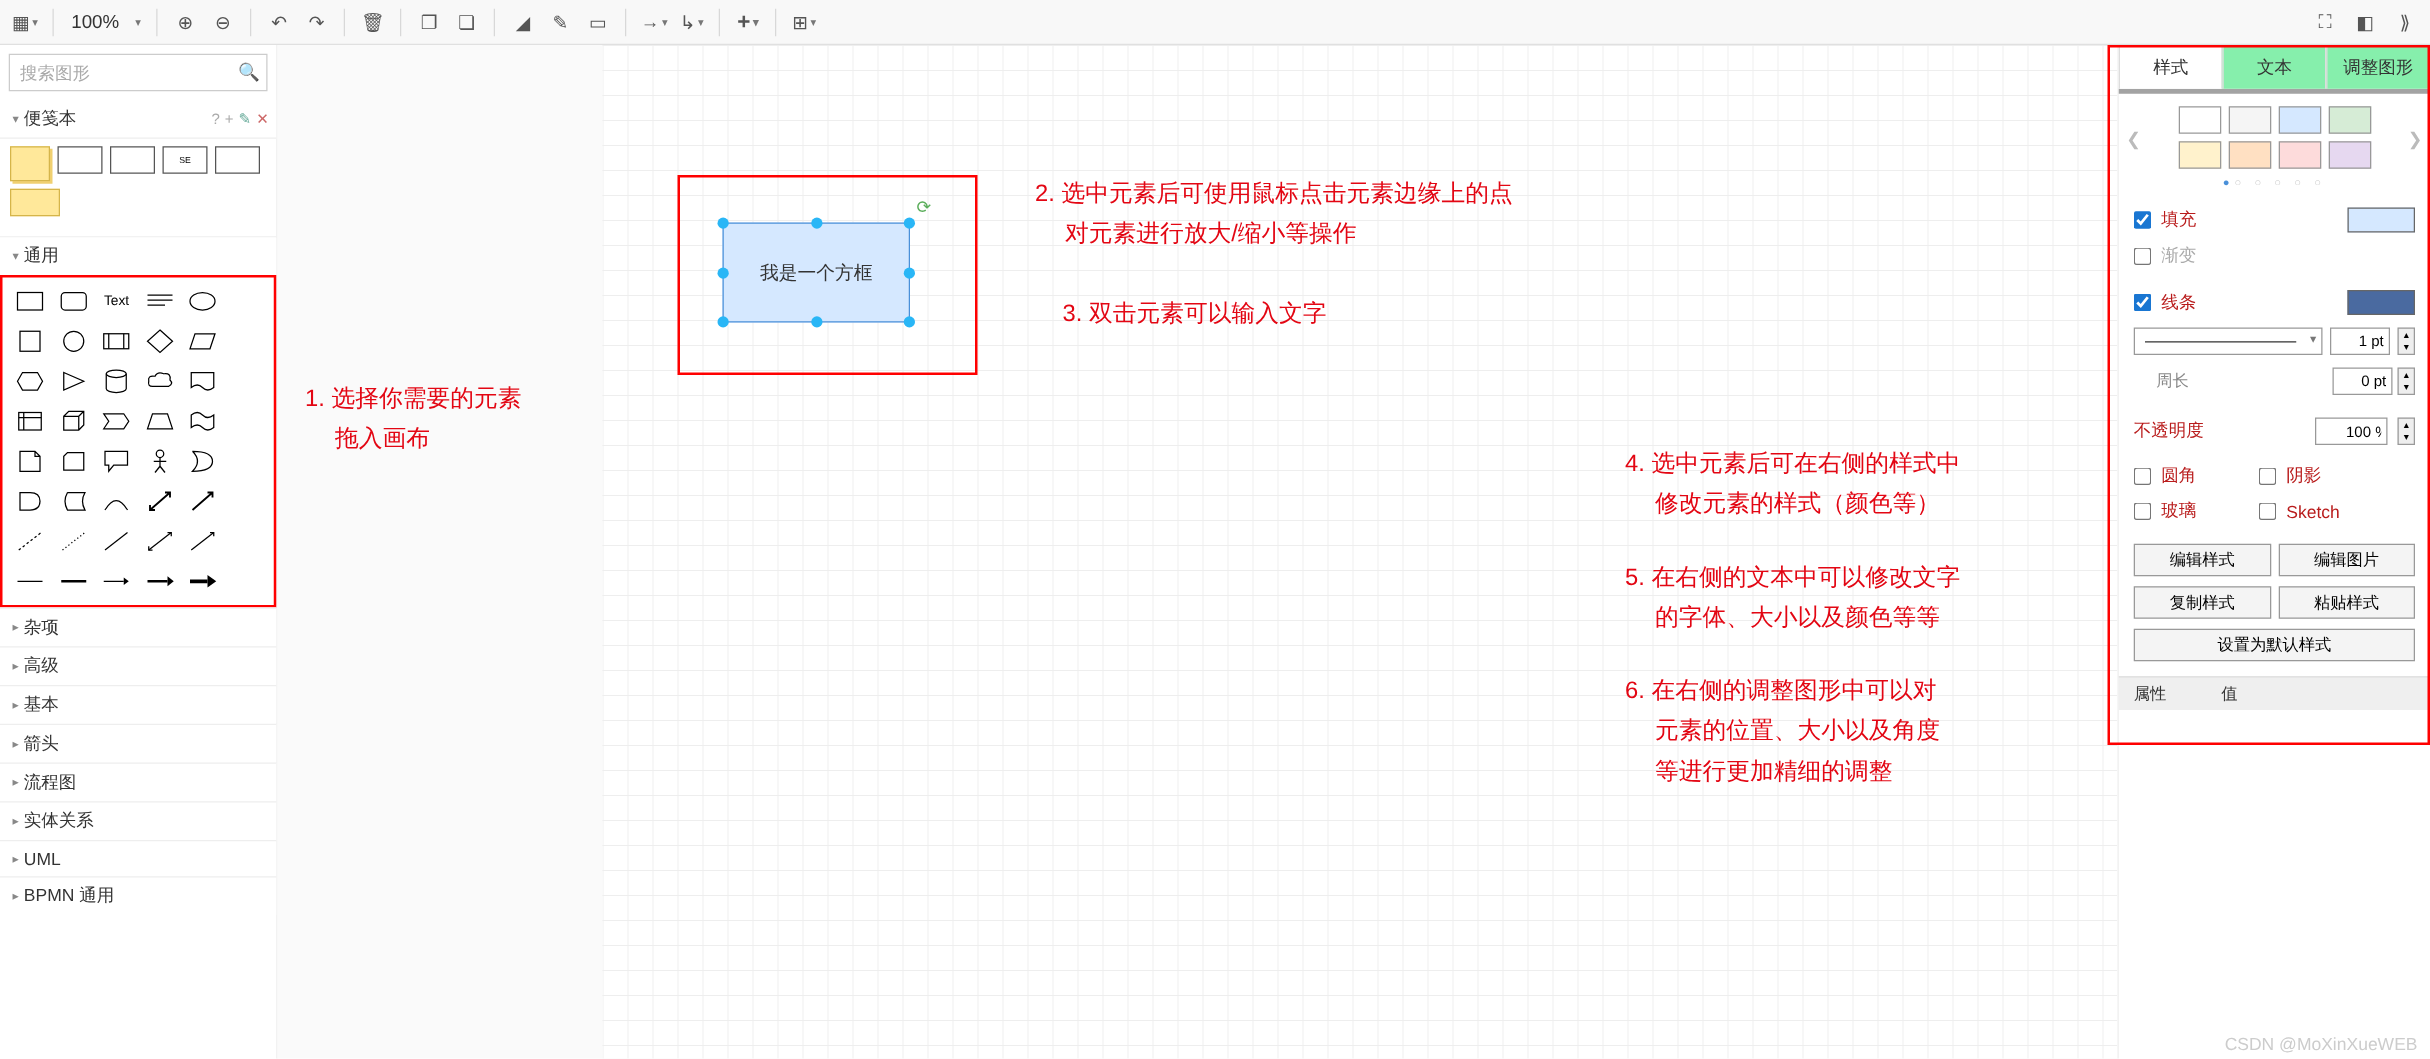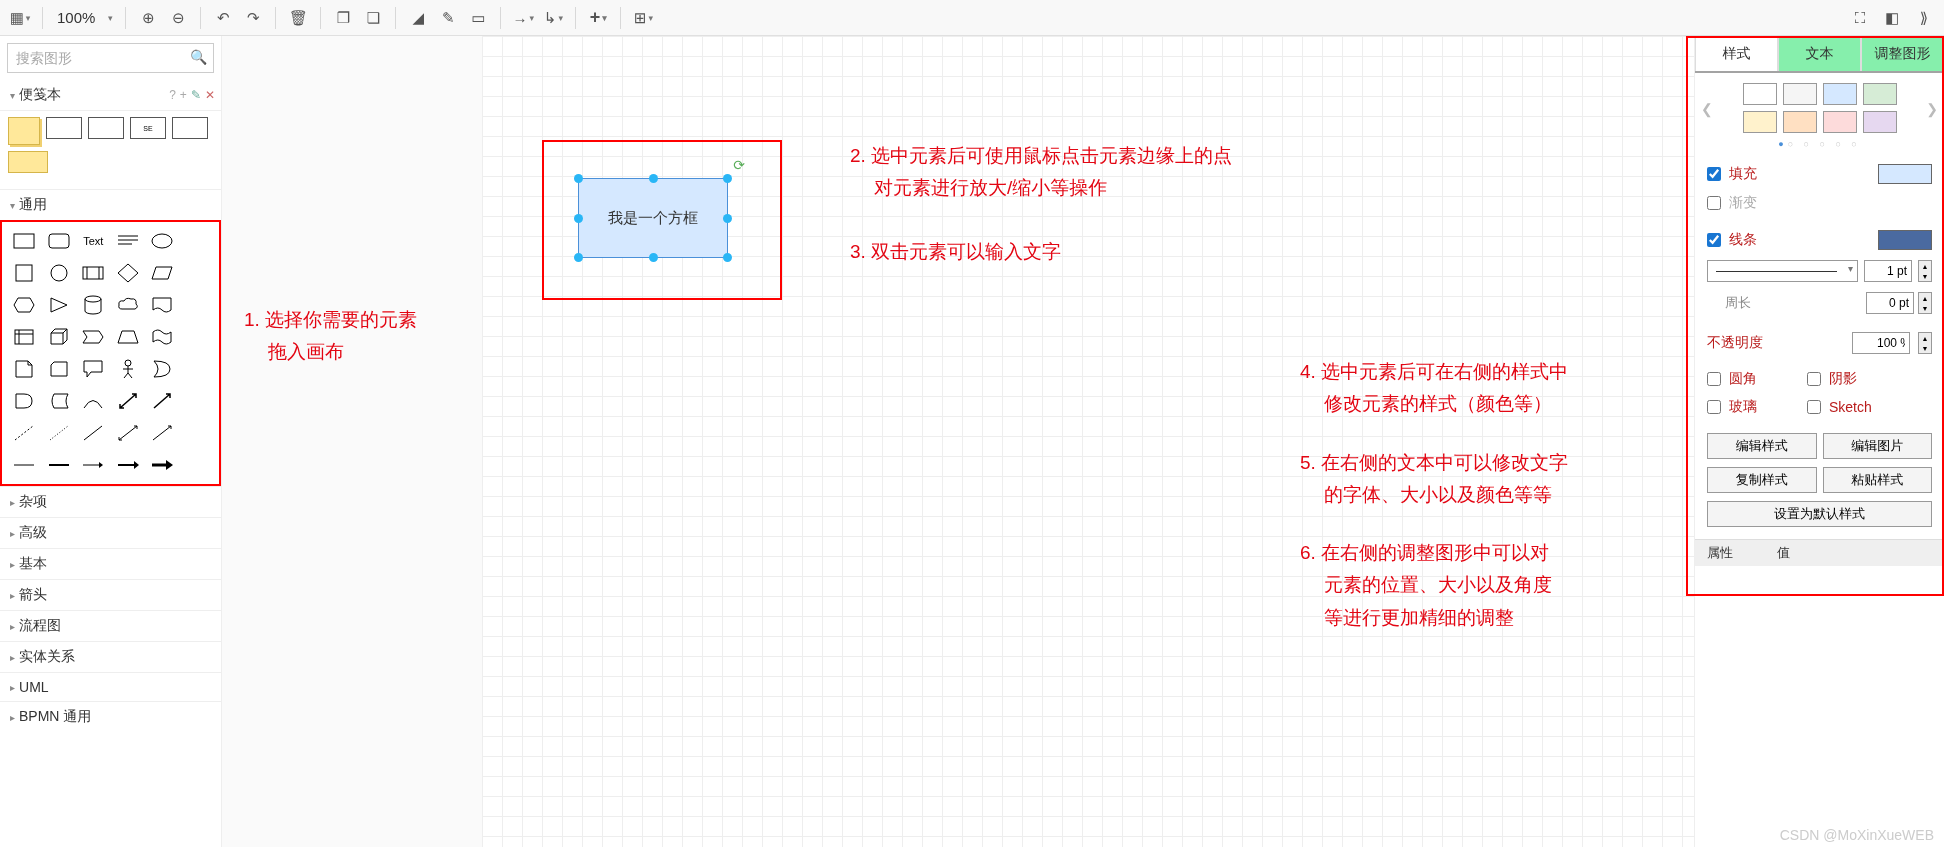--- a/index.html
+++ b/index.html
@@ -47,29 +47,29 @@
 .handle { position: absolute; width: 9px; height: 9px; background: #29b6f6; border-radius: 50%; }
 .h-tl{top:-5px;left:-5px}.h-tm{top:-5px;left:calc(50% - 4px)}.h-tr{top:-5px;right:-5px}
 .h-ml{top:calc(50% - 4px);left:-5px}.h-mr{top:calc(50% - 4px);right:-5px}
 .h-bl{bottom:-5px;left:-5px}.h-bm{bottom:-5px;left:calc(50% - 4px)}.h-br{bottom:-5px;right:-5px}
 .rot { position: absolute; top: -22px; right: -18px; color: #5aad5a; font-size: 14px; }
 .red-box-shape { position: absolute; left: 60px; top: 104px; width: 240px; height: 160px; border: 2px solid red; pointer-events: none; }
 
 
 .annot { position: absolute; color: #e30613; font-size: 19px; line-height: 1.7; }
 .annot-left1 { left: 244px; top: 304px; }
-.annot-c1 { left: 850px; top: 140px; }
+.annot-c1 { left: 828px; top: 140px; }
 .annot-c2 { left: 850px; top: 236px; }
 .annot-r { left: 1300px; top: 356px; width: 320px; }
 .annot-r p { margin-bottom: 26px; }
 .red-box-right { position: absolute; left: 1686px; top: 36px; width: 258px; height: 560px; border: 2px solid red; pointer-events: none; z-index: 50; }
 
 
 .right-panel { position: absolute; right: 0; top: 36px; width: 250px; bottom: 0; border-left: 1px solid #eee; background: #fff; font-size: 14px; }
-.tabs { display: flex; border-bottom: 2px solid #a3a3a3; }
+.tabs { display: flex; border-bottom: 4px solid #a3a3a3; }
 .tab { flex: 1; text-align: center; padding: 8px 0; font-size: 14px; color: #333; cursor: pointer; border: 1px solid #ddd; border-bottom: none; background: #86efac; }
 .tab.active { background: #fff; font-weight: 500; }
 .swatch-area { padding: 10px 8px 4px; text-align: center; position: relative; }
 .swatch-grid { display: inline-grid; grid-template-columns: repeat(4, 34px); gap: 6px; }
 .swatch { width: 34px; height: 22px; border: 1px solid #999; }
 .sw-arrow { position: absolute; top: 28px; color: #bbb; font-size: 14px; cursor: pointer; }
 .sw-l { left: 6px; } .sw-r { right: 6px; }
 .dots { text-align: center; margin: 6px 0; font-size: 9px; color: #ccc; letter-spacing: 4px; }
 .dots .on { color: #4a90d9; }
 .prop-row { display: flex; align-items: center; padding: 5px 12px; gap: 8px; }

